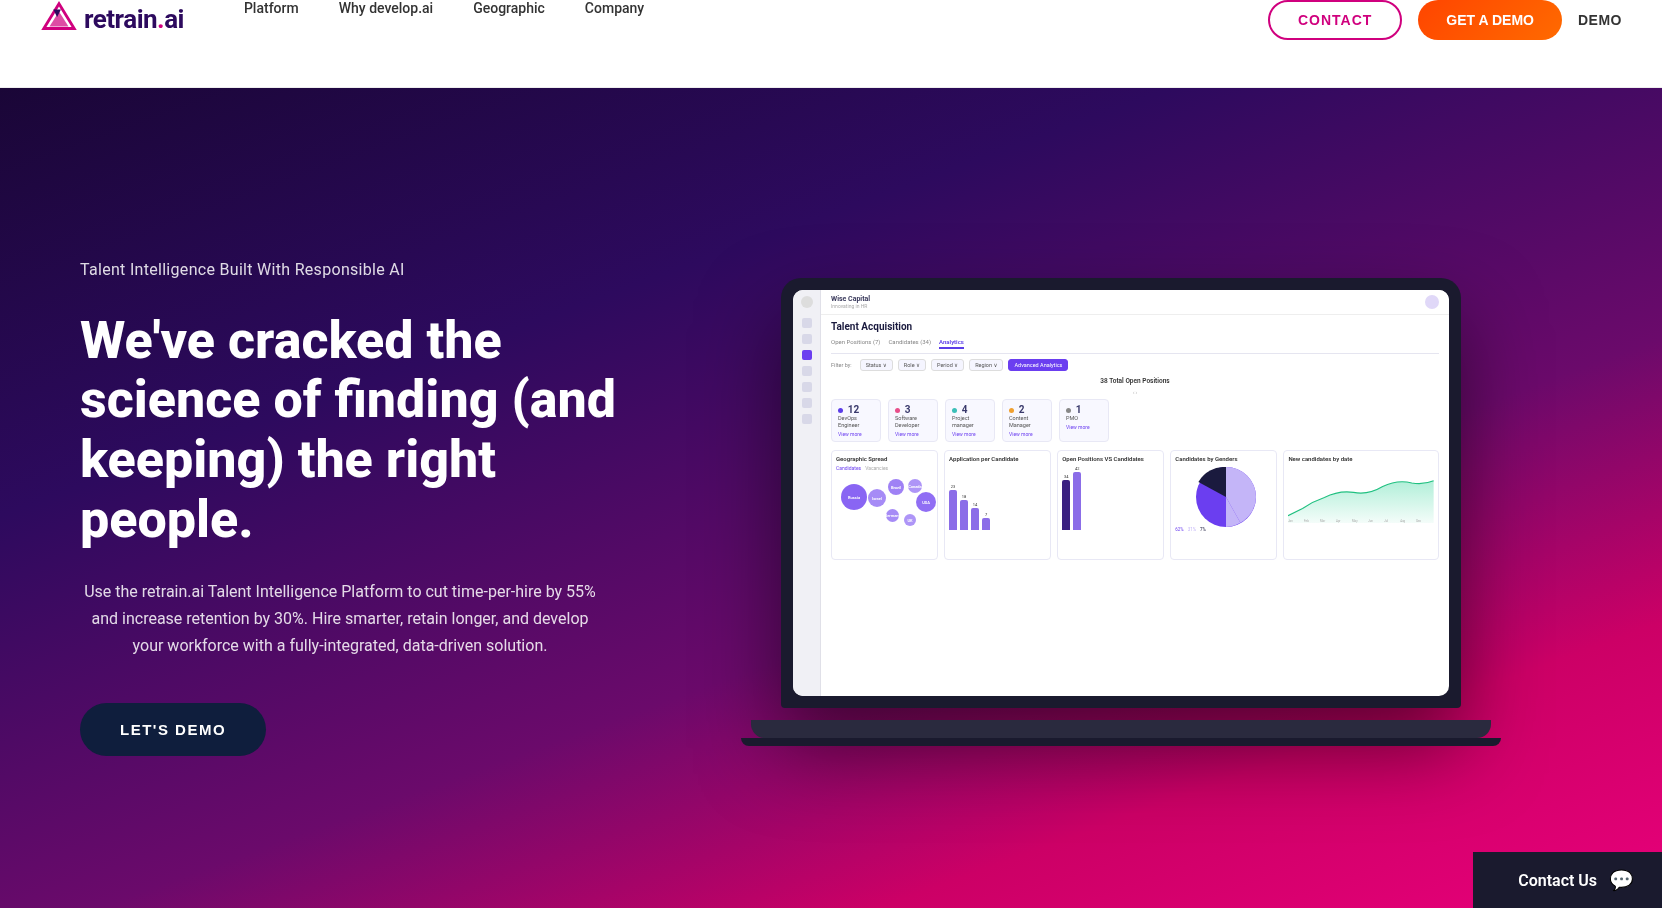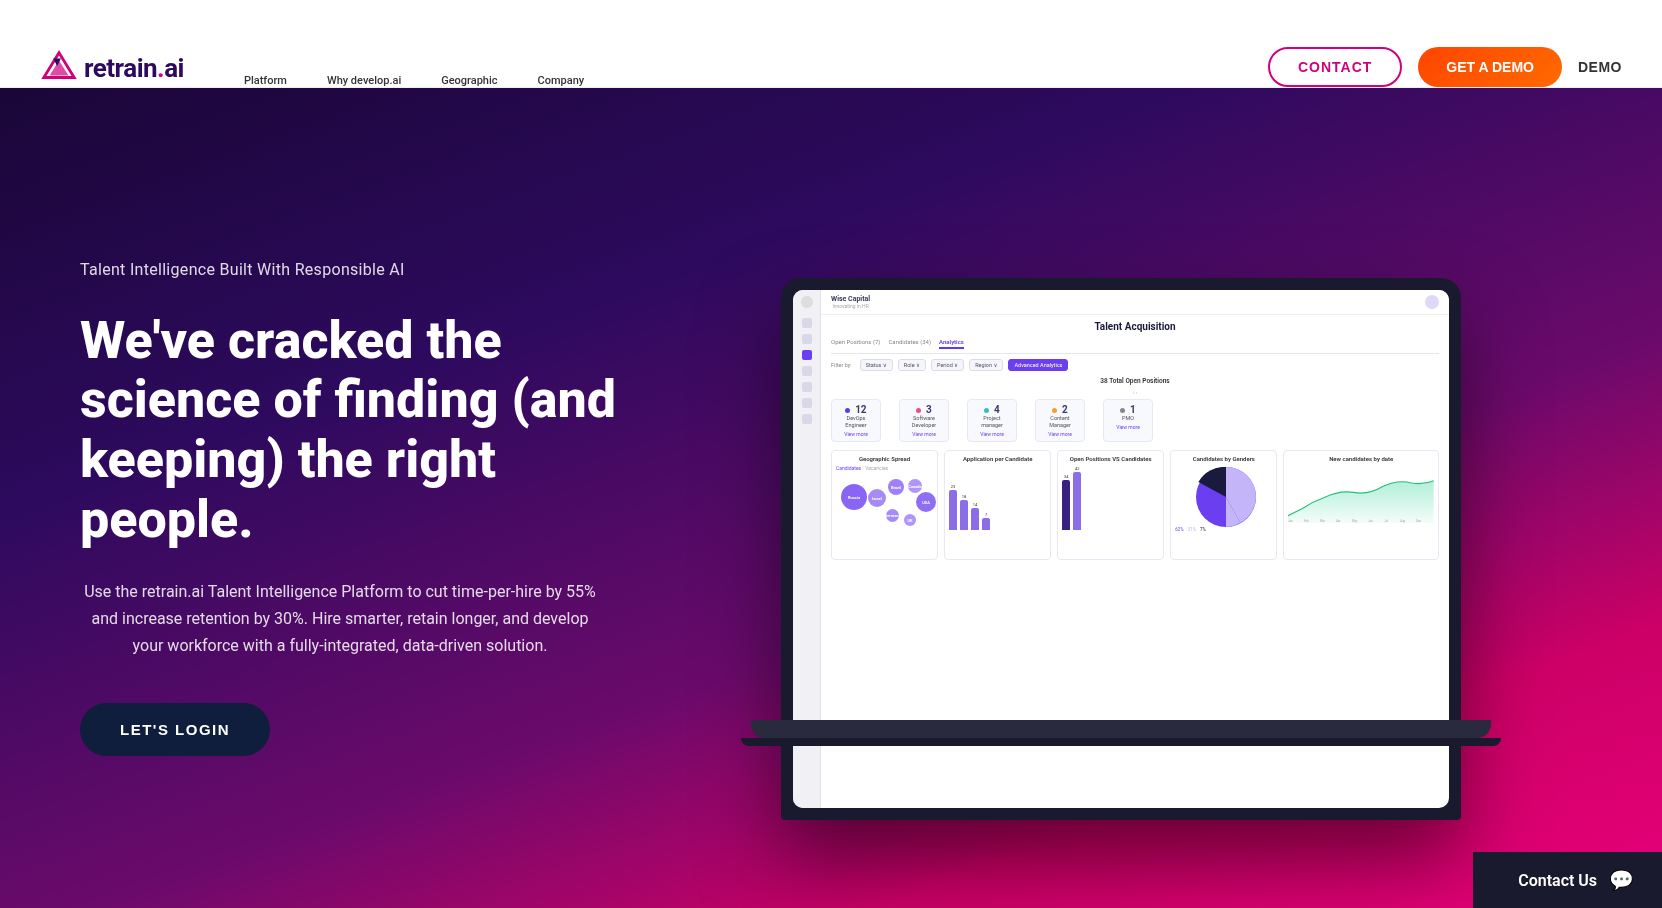--- a/index.html
+++ b/index.html
@@ -4,21 +4,21 @@
   <style>
     * { margin: 0; padding: 0; box-sizing: border-box; }
     body { font-family: -apple-system, BlinkMacSystemFont, 'Segoe UI', Roboto, Arial, sans-serif; overflow-x: hidden; }
 
     
     .navbar {
       position: relative;
       z-index: 10;
       background: #fff;
       display: flex;
-      align-items: flex-end;
+      align-items: flex-start;
       padding: 0 40px;
       height: 88px;
       border-bottom: 1px solid #eee;
     }
     .logo {
       display: flex;
       align-items: center;
       gap: 6px;
       text-decoration: none;
       margin-right: 60px;
@@ -33,21 +33,21 @@
       color: #2d0a5e;
       letter-spacing: -0.5px;
     }
     .logo-text span { color: #d0007e; }
     .nav-links {
       display: flex;
       gap: 40px;
       flex: 1;
     }
     .nav-link {
-      font-size: 11px;
+      font-size: 14px;
       color: #333;
       text-decoration: none;
       font-weight: 500;
       cursor: pointer;
     }
     .nav-actions {
       display: flex;
       align-items: center;
       gap: 16px;
     }
@@ -139,26 +139,25 @@
       align-items: center;
       z-index: 2;
     }
     .laptop-wrapper {
       position: relative;
       width: 680px;
       height: 460px;
     }
     .laptop-body {
       width: 680px;
-      height: 542px;
+      height: 430px;
       background: #1a1a2e;
       border-radius: 20px 20px 4px 4px;
       padding: 12px;
       box-shadow: 0 40px 80px rgba(0,0,0,0.5);
-      text-align: center;
     }
     .laptop-screen {
       width: 100%;
       height: 100%;
       background: #fff;
       border-radius: 10px;
       overflow: hidden;
     }
     .laptop-base {
       width: 740px;
@@ -266,21 +265,21 @@
       border-color: #6b3ef0;
     }
     .positions-header {
       font-size: 6.5px;
       font-weight: 600;
       color: #333;
       margin-bottom: 4px;
     }
     .positions-grid {
       display: flex;
-      gap: 18px;
+      gap: 7px;
       margin-bottom: 8px;
     }
     .position-card {
       background: #f8f8ff;
       border: 1px solid #e8e8f5;
       border-radius: 4px;
       padding: 4px 6px;
       min-width: 50px;
     }
     .pos-num {
@@ -418,21 +417,21 @@
     <button class="btn-demo">GET A DEMO</button>
     <button class="btn-login">DEMO</button>
   </div>
 </nav>
 
 <section class="hero">
   <div class="hero-content">
     <p class="hero-subtitle">Talent Intelligence Built With Responsible AI</p>
     <h1 class="hero-title">We've cracked the science of finding (and keeping) the right people.</h1>
     <p class="hero-description">Use the retrain.ai Talent Intelligence Platform to cut time-per-hire by 55% and increase retention by 30%. Hire smarter, retain longer, and develop your workforce with a fully-integrated, data-driven solution.</p>
-    <button class="btn-talk">LET'S LOGIN</button>
+    <button class="btn-talk">LET'S DEMO</button>
   </div>
 
   <div class="hero-visual">
     <div class="laptop-wrapper">
       <div class="laptop-body">
         <div class="laptop-screen">
           <div class="screen-inner">
 
             <div class="screen-sidebar">
               <div style="width:12px;height:12px;border-radius:50%;background:#ddd;margin-bottom:4px;"></div>

